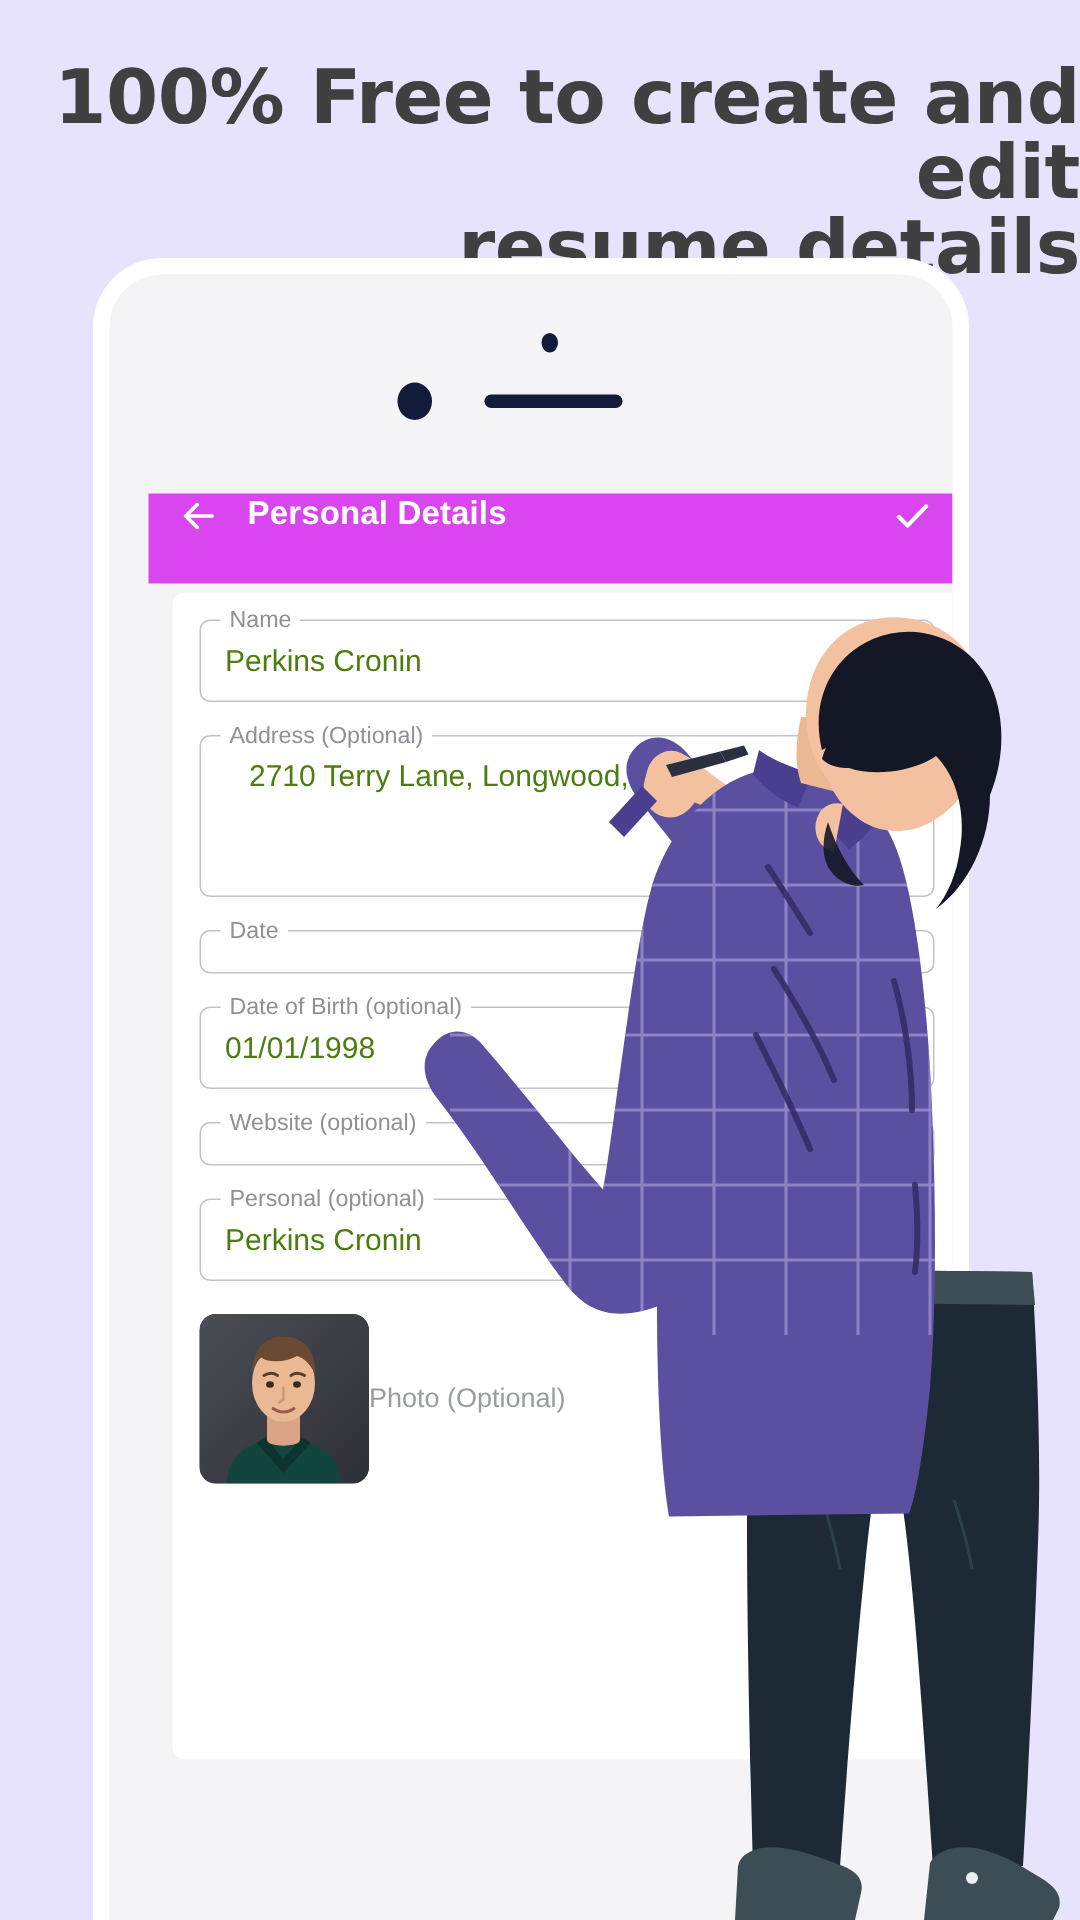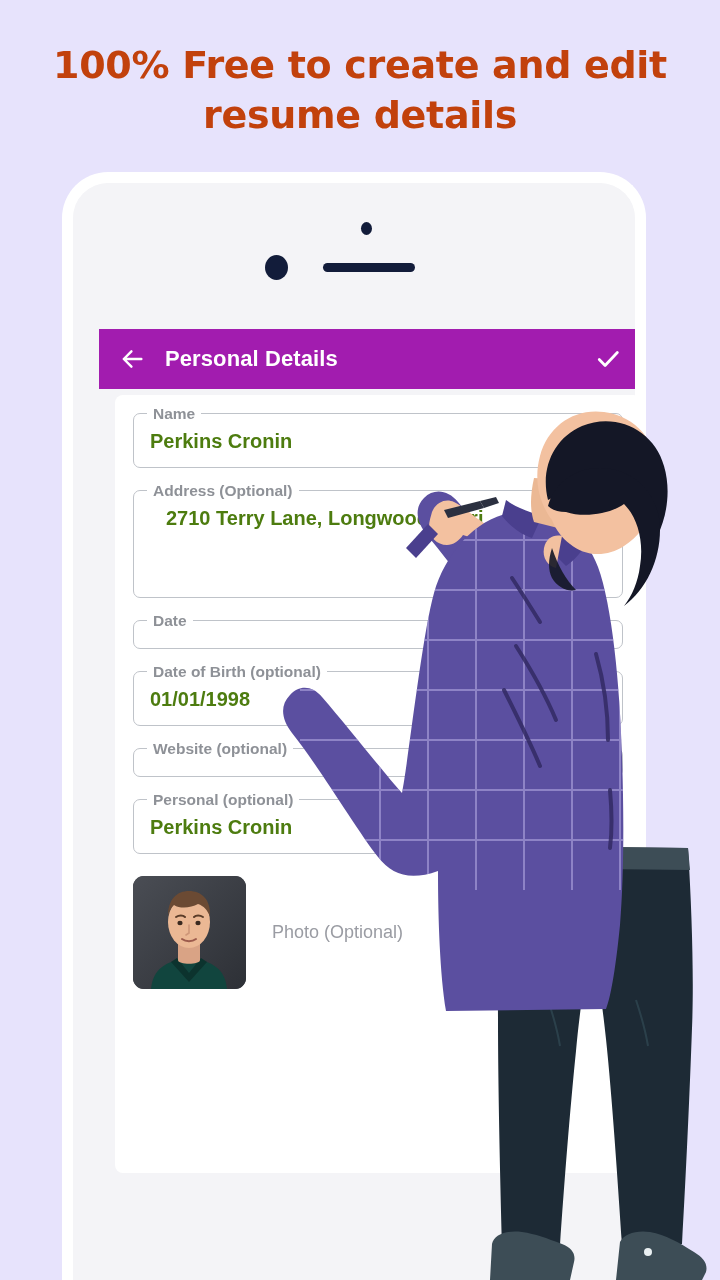--- a/index.html
+++ b/index.html
@@ -8,25 +8,25 @@
     background:#E7E3FC;
     font-family:"Liberation Sans", sans-serif;
     overflow:hidden;
     position:relative;
   }
 
   
   .headline{
     position:absolute;
     top:40px; left:0; width:720px;
-    text-align:center;
-    color:#c2410c;
+    text-align:right;
+    color:#404040;
     font-family:"DejaVu Sans", sans-serif;
     font-weight:bold;
-    font-size:38px;
+    font-size:50px;
     line-height:50px;
     letter-spacing:-0.3px;
   }
 
   
   .phone{
     position:absolute;
     left:62px; top:172px;
     width:584px; height:1150px;
     background:#F4F4F7;
@@ -59,22 +59,22 @@
     position:absolute; left:250px; top:80px;
     width:92px; height:9px; border-radius:5px;
     background:#121C3A;
   }
 
   
   .appbar{
     position:absolute;
     left:26px; top:146px;
     width:542px; height:60px;
-    background:#a21caf;
-    display:flex; align-items:center;
+    background:#d946ef;
+    display:flex; align-items:flex-start;
     padding:0 18px;
   }
   .appbar .back{
     width:30px; height:30px;
     display:flex; align-items:center; justify-content:center;
     flex:0 0 auto;
   }
   .appbar .title{
     color:#FFFFFF;
     font-size:22px;
@@ -100,21 +100,20 @@
   }
 
   
   .field{
     position:relative;
     border:1.4px solid #BFC3C9;
     border-radius:7px;
     background:#FFFFFF;
     margin-bottom:22px;
     padding:14px 16px 13px 16px;
-    font-weight:bold;
   }
   .field.tall{ height:108px;padding-left:32px; }
   .field .legend{
     position:absolute;
     top:-10px; left:13px;
     background:#FFFFFF;
     padding:0 6px;
     font-size:15.5px;
     color:#8E9197;
     line-height:19px;
@@ -134,21 +133,20 @@
   }
   .thumb{
     width:113px; height:113px;
     border-radius:11px;
     overflow:hidden;
     flex:0 0 auto;
     background:#3C3F45;
     position:relative;
   }
   .photo-label{
-    margin-left:26px;
     font-size:18px;
     color:#9A9CA3;
   }
 
   
   .illustration{
     position:absolute;
     left:0; top:0; width:720px; height:1280px;
     pointer-events:none;
   }

